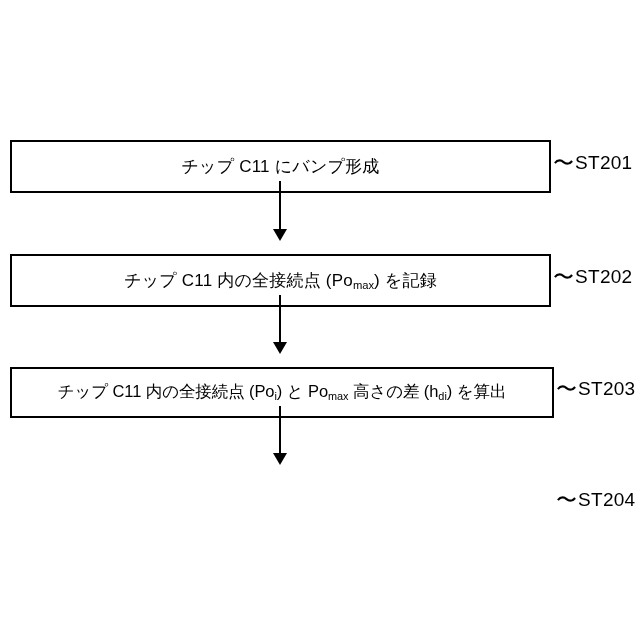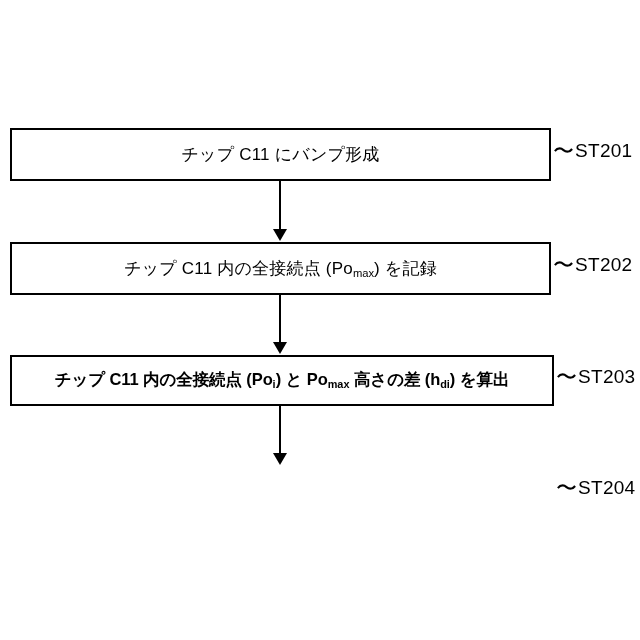--- a/index.html
+++ b/index.html
@@ -16,20 +16,21 @@
     color: #000000;
     overflow: hidden;
   }
 
   
   .step-row {
     position: absolute;
     left: 0;
     width: 640px;
     display: block;
+    margin-top: 12px;
   }
 
   .step-box {
     position: absolute;
     box-sizing: border-box;
     border: 2px solid #000000;
     background: #ffffff;
     display: flex;
     align-items: center;
     justify-content: center;
@@ -39,21 +40,20 @@
   .step-text {
     font-size: 17px;
     line-height: 1.25;
     letter-spacing: 0.2px;
     white-space: nowrap;
     color: #000000;
   }
   .step-text.tight {
     font-size: 16.5px;
     letter-spacing: -0.1px;
-    font-weight: bold;
   }
 
   sub {
     font-size: 0.66em;
     vertical-align: -0.25em;
     letter-spacing: 0;
     text-align: right;
   }
 
   

